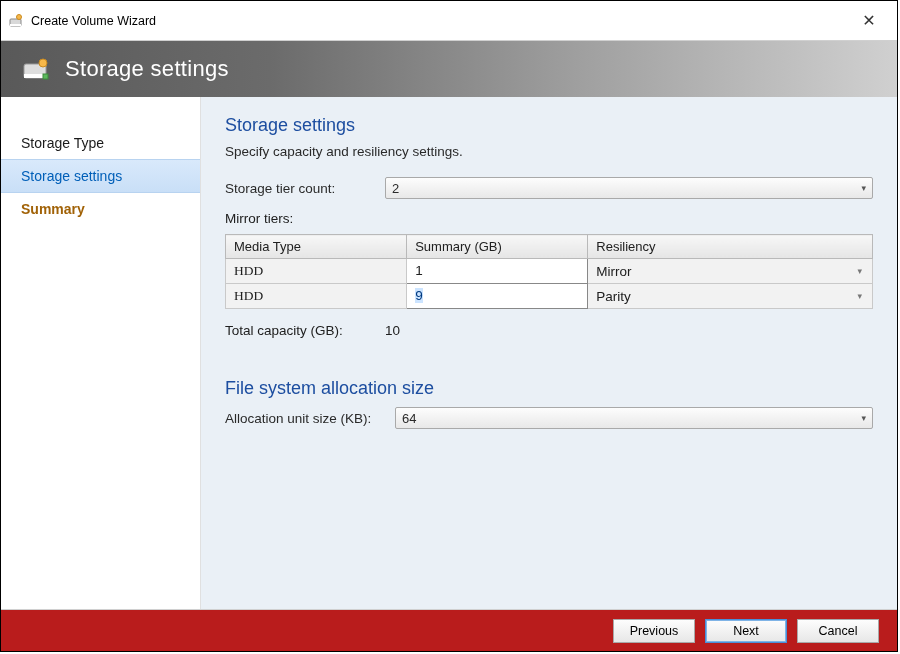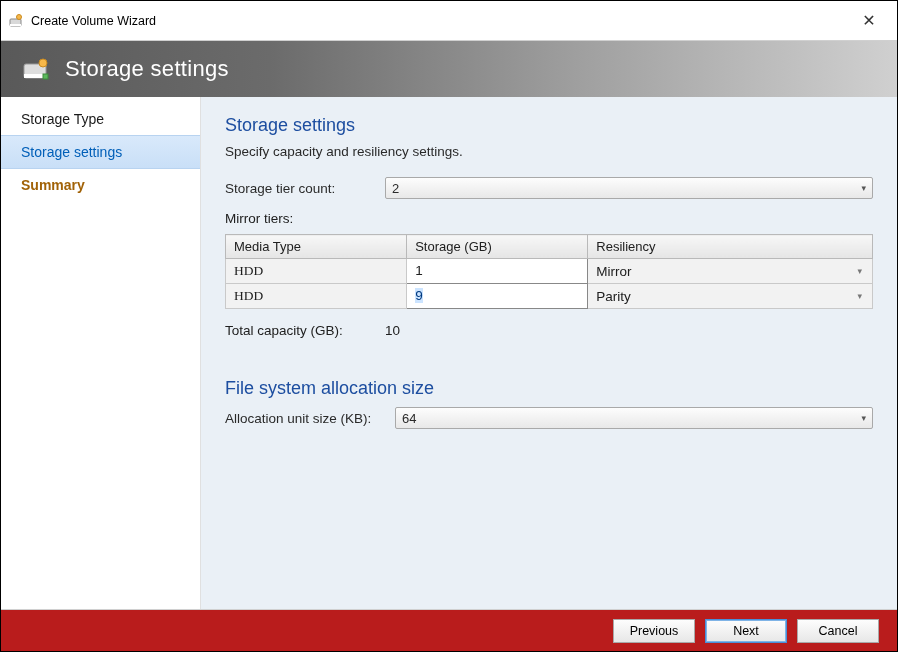--- a/index.html
+++ b/index.html
@@ -61,21 +61,21 @@
     letter-spacing: 0.3px;
   }
   .body {
     flex: 1;
     display: flex;
     min-height: 0;
   }
   .sidebar {
     width: 200px;
     border-right: 1px solid #e0e0e0;
-    padding-top: 6px;
+    padding-top: 30px;
   }
   .side-item {
     padding: 8px 14px 8px 20px;
     font-size: 14px;
     color: #1a1a1a;
     cursor: default;
   }
   .side-item.selected {
     background: linear-gradient(#d9e9fb, #c9dff7);
     border-top: 1px solid #b8d3f0;
@@ -258,21 +258,21 @@
           <span class="chev">▾</span>
         </div>
       </div>
 
       <div class="tiers-label">Mirror tiers:</div>
 
       <table class="tiers">
         <thead>
           <tr>
             <th style="width:28%">Media Type</th>
-            <th style="width:28%">Storage (GB)</th>
+            <th style="width:28%">Summary (GB)</th>
             <th>Resiliency</th>
           </tr>
         </thead>
         <tbody>
           <tr>
             <td class="media">HDD</td>
             <td class="cap-input">
               <div class="inp"><span>1</span></div>
             </td>
             <td class="res">

